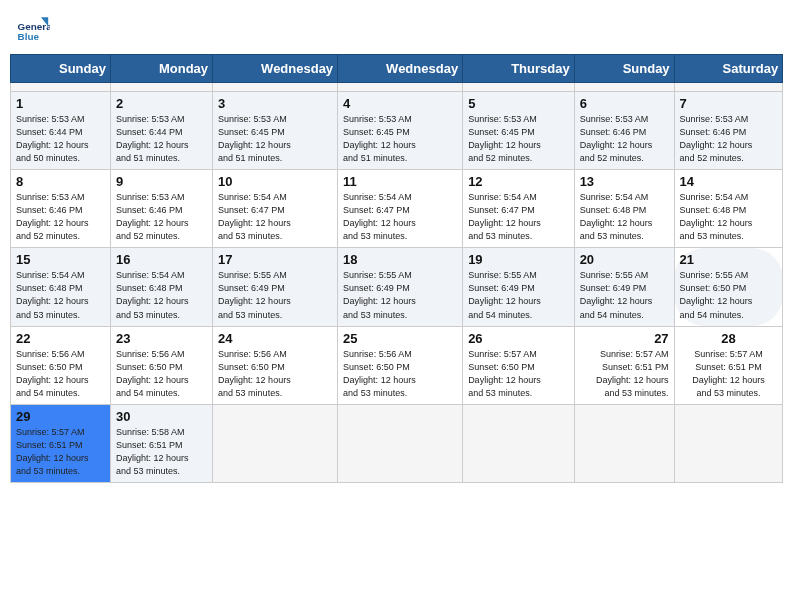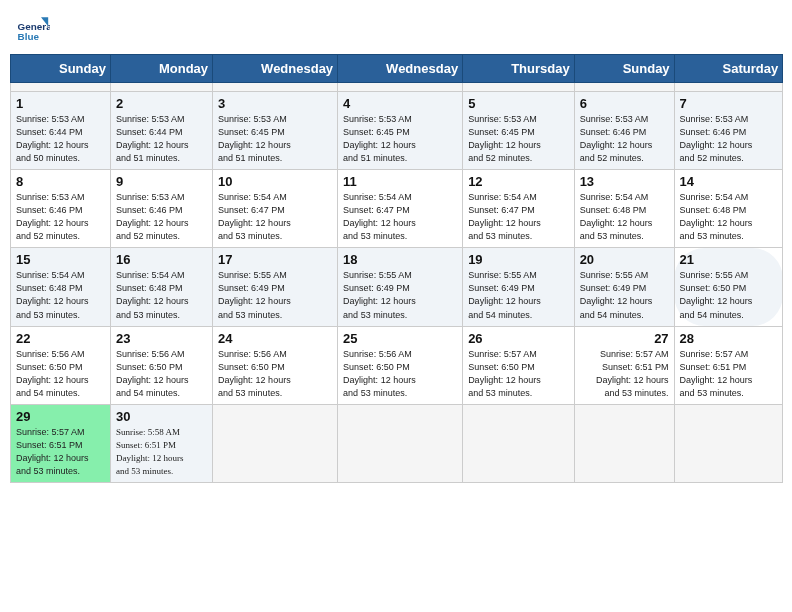--- a/index.html
+++ b/index.html
@@ -327,39 +327,39 @@
 Daylight: 12 hours
 and 53 minutes.</div>
         </td>
         <td style="background: rgb(255, 255, 255); text-align: right;">
           <span class="day-num">27</span>
           <div class="day-info" style="white-space: pre-line;">Sunrise: 5:57 AM
 Sunset: 6:51 PM
 Daylight: 12 hours
 and 53 minutes.</div>
         </td>
-        <td style="background: rgb(255, 255, 255);">
+        <td style="background: rgb(255, 255, 255); text-align: center;">
           <span class="day-num">28</span>
           <div class="day-info" style="white-space: pre-line;">Sunrise: 5:57 AM
 Sunset: 6:51 PM
 Daylight: 12 hours
 and 53 minutes.</div>
         </td>
       </tr>
       <tr>
-        <td style="background: #86efac;">
+        <td style="background: #3b82f6;">
           <span class="day-num">29</span>
           <div class="day-info" style="white-space: pre-line;">Sunrise: 5:57 AM
 Sunset: 6:51 PM
 Daylight: 12 hours
 and 53 minutes.</div>
         </td>
         <td style="background: rgb(240, 244, 248);">
           <span class="day-num">30</span>
-          <div class="day-info" style="white-space: pre-line; font-family: Liberation Serif, serif;">Sunrise: 5:58 AM
+          <div class="day-info" style="white-space: pre-line;">Sunrise: 5:58 AM
 Sunset: 6:51 PM
 Daylight: 12 hours
 and 53 minutes.</div>
         </td>
         <td class="empty"></td>
         <td class="empty"></td>
         <td class="empty"></td>
         <td class="empty"></td>
         <td class="empty"></td>
       </tr>

